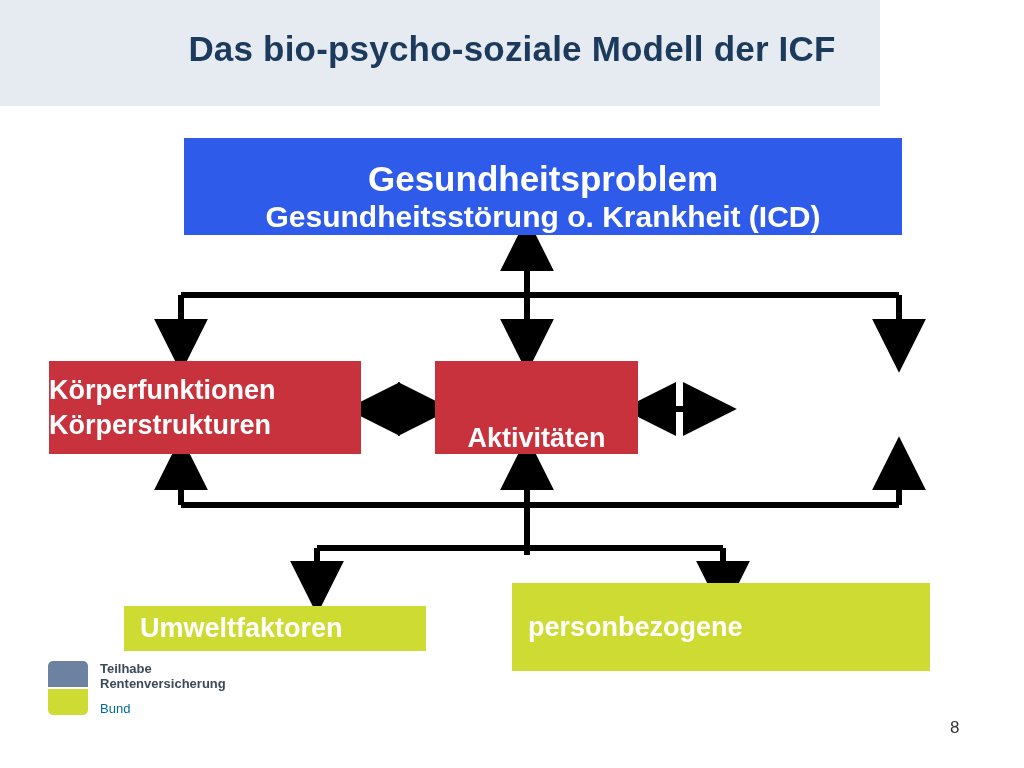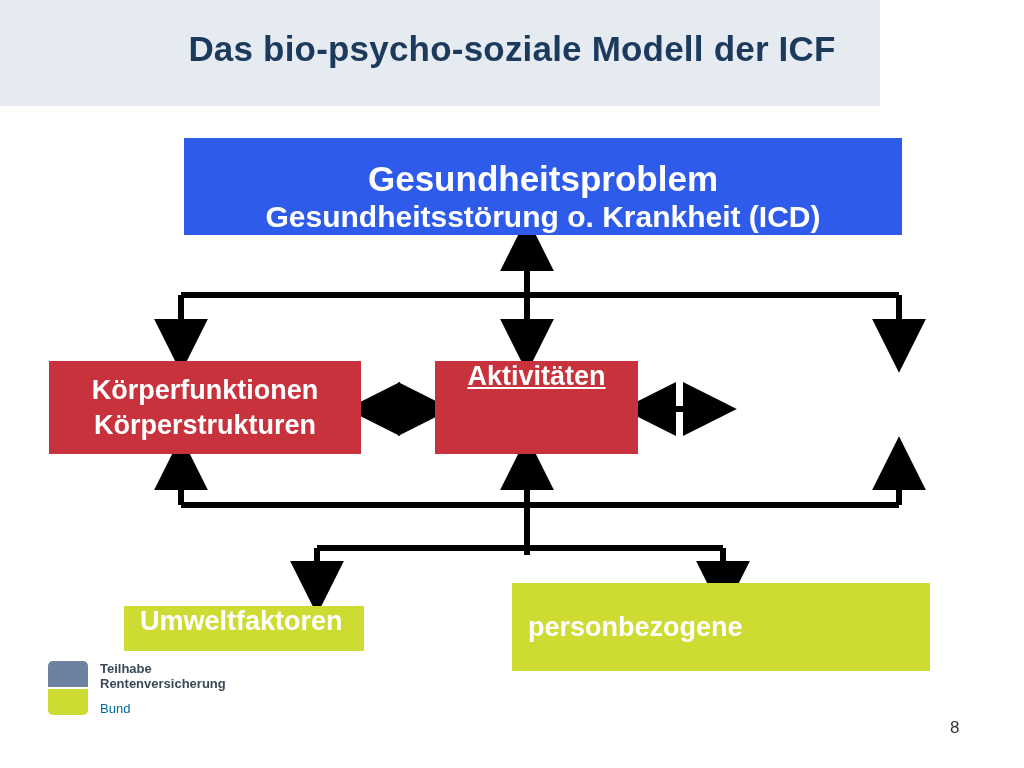--- a/index.html
+++ b/index.html
@@ -75,55 +75,54 @@
     text-align: center;
   }
   #health-box .line1 { font-size: 35px; line-height: 42px; margin-top: 19px; }
   #health-box .line2 { font-size: 30px; line-height: 34px; }
 
   #body-box {
     left: 49px;
     top: 255px;
     width: 312px;
     height: 93px;
-    align-items: center;
+    align-items: flex-start;
     text-align: center;
   }
   #body-box .line1,
   #body-box .line2 { font-size: 27px; line-height: 35px; }
 
   #activity-box {
     left: 435px;
     top: 255px;
     width: 203px;
     height: 93px;
     align-items: center;
-    justify-content: flex-start;
+    justify-content: flex-end;
     text-align: center;
     font-size: 27px;
-    text-decoration: underline;
   }
 
   #participation-box {
     left: 720px;
     top: 255px;
     width: 265px;
     height: 93px;
     align-items: center;
     text-align: center;
   }
   #participation-box .line1,
   #participation-box .line2 { font-size: 27px; line-height: 35px; }
 
   #environment-box {
     left: 124px;
     top: 500px;
-    width: 240px;
+    width: 302px;
     height: 45px;
-    justify-content: flex-start;
+    justify-content: center;
     padding-left: 16px;
     font-size: 27px;
   }
 
   #personal-box {
     left: 512px;
     top: 477px;
     width: 418px;
     height: 88px;
     justify-content: center;

